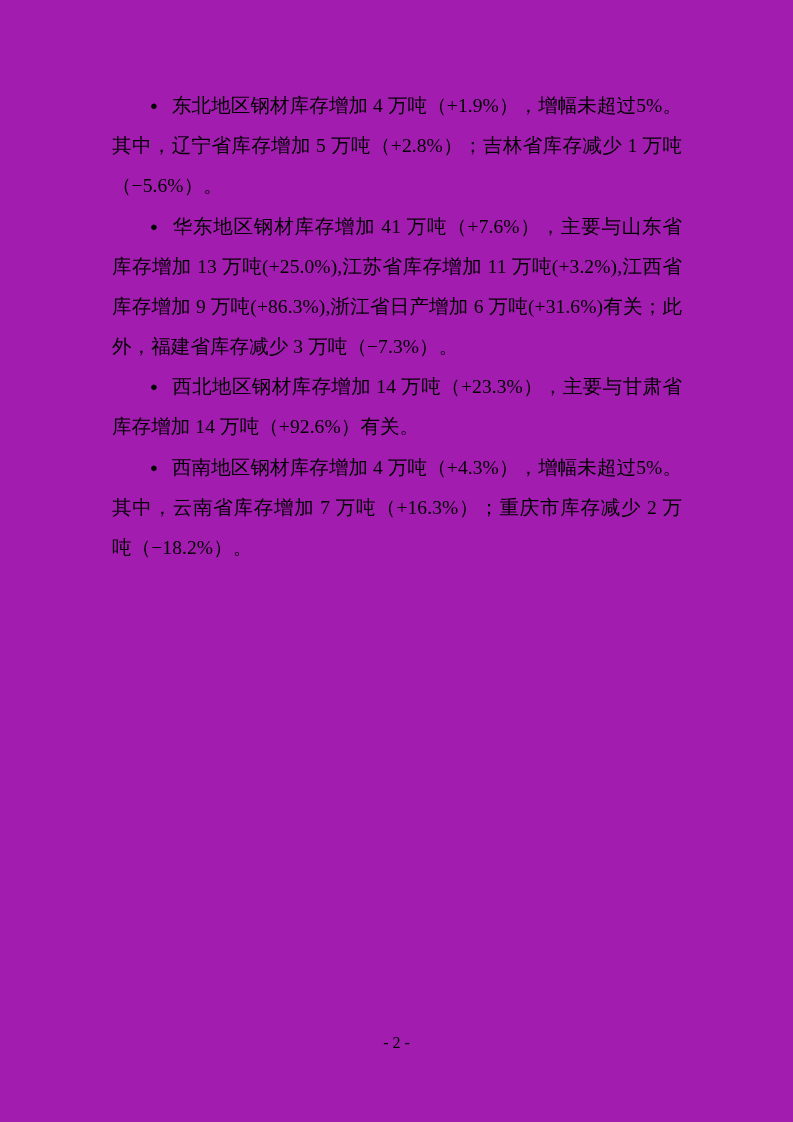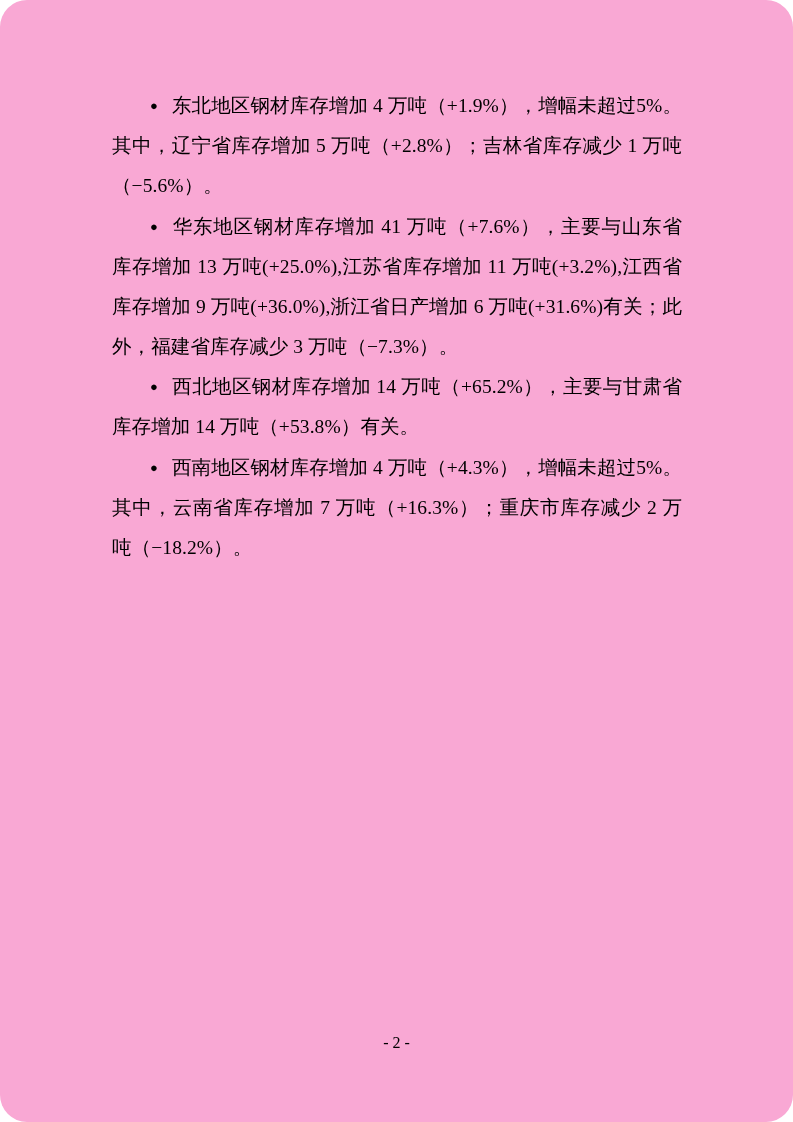--- a/index.html
+++ b/index.html
@@ -14,22 +14,21 @@
     font-family: "Liberation Serif", "DejaVu Serif", serif;
     color: #000000;
     overflow: hidden;
   }
   .page {
     position: absolute;
     left: 0;
     top: 0;
     width: 793px;
     height: 1122px;
-    background: #f9a8d4;
-    border-radius: 27px;
+    background: #a21caf;
   }
   .content {
     position: absolute;
     left: 112px;
     top: 86px;
     width: 570px;
   }
   .para {
     margin: 0 0 0.5px 0;
     font-size: 19.5px;
@@ -65,25 +64,25 @@
 
 <div class="page">
   <div class="content">
 
     <p class="para">
       <span class="bullet">●</span><span class="body">东北地区钢材库存增加 4 万吨（+1.9%），增幅未超过5%。其中，辽宁省库存增加 5 万吨（+2.8%）；吉林省库存减少 1 万吨（−5.6%）。</span>
     </p>
 
 
     <p class="para">
-      <span class="bullet">●</span><span class="body">华东地区钢材库存增加 41 万吨（+7.6%），主要与山东省库存增加 13 万吨(+25.0%),江苏省库存增加 11 万吨(+3.2%),江西省库存增加 9 万吨(+36.0%),浙江省日产增加 6 万吨(+31.6%)有关；此外，福建省库存减少 3 万吨（−7.3%）。</span>
+      <span class="bullet">●</span><span class="body">华东地区钢材库存增加 41 万吨（+7.6%），主要与山东省库存增加 13 万吨(+25.0%),江苏省库存增加 11 万吨(+3.2%),江西省库存增加 9 万吨(+86.3%),浙江省日产增加 6 万吨(+31.6%)有关；此外，福建省库存减少 3 万吨（−7.3%）。</span>
     </p>
 
     <p class="para">
-      <span class="bullet">●</span><span class="body">西北地区钢材库存增加 14 万吨（+65.2%），主要与甘肃省库存增加 14 万吨（+53.8%）有关。</span>
+      <span class="bullet">●</span><span class="body">西北地区钢材库存增加 14 万吨（+23.3%），主要与甘肃省库存增加 14 万吨（+92.6%）有关。</span>
     </p>
 
     <p class="para">
       <span class="bullet">●</span><span class="body">西南地区钢材库存增加 4 万吨（+4.3%），增幅未超过5%。其中，云南省库存增加 7 万吨（+16.3%）；重庆市库存减少 2 万吨（−18.2%）。</span>
     </p>
 
 
   </div>
 
   <div class="footer">- 2 -</div>

